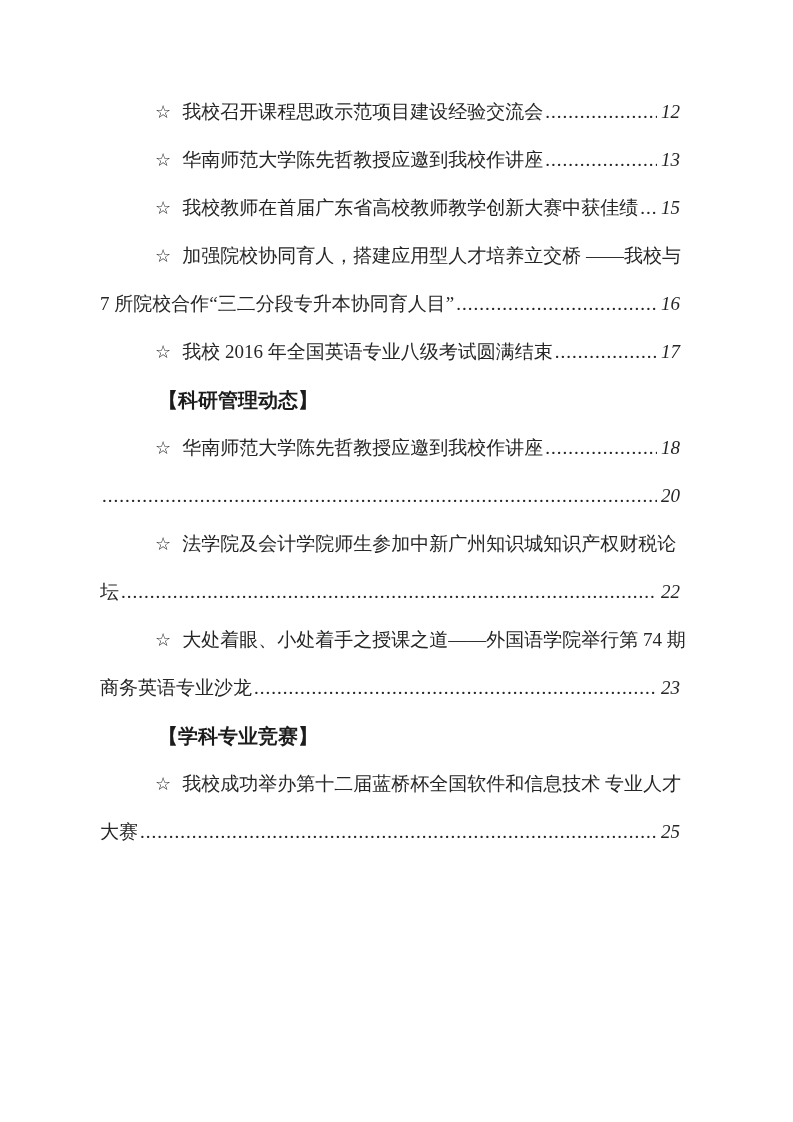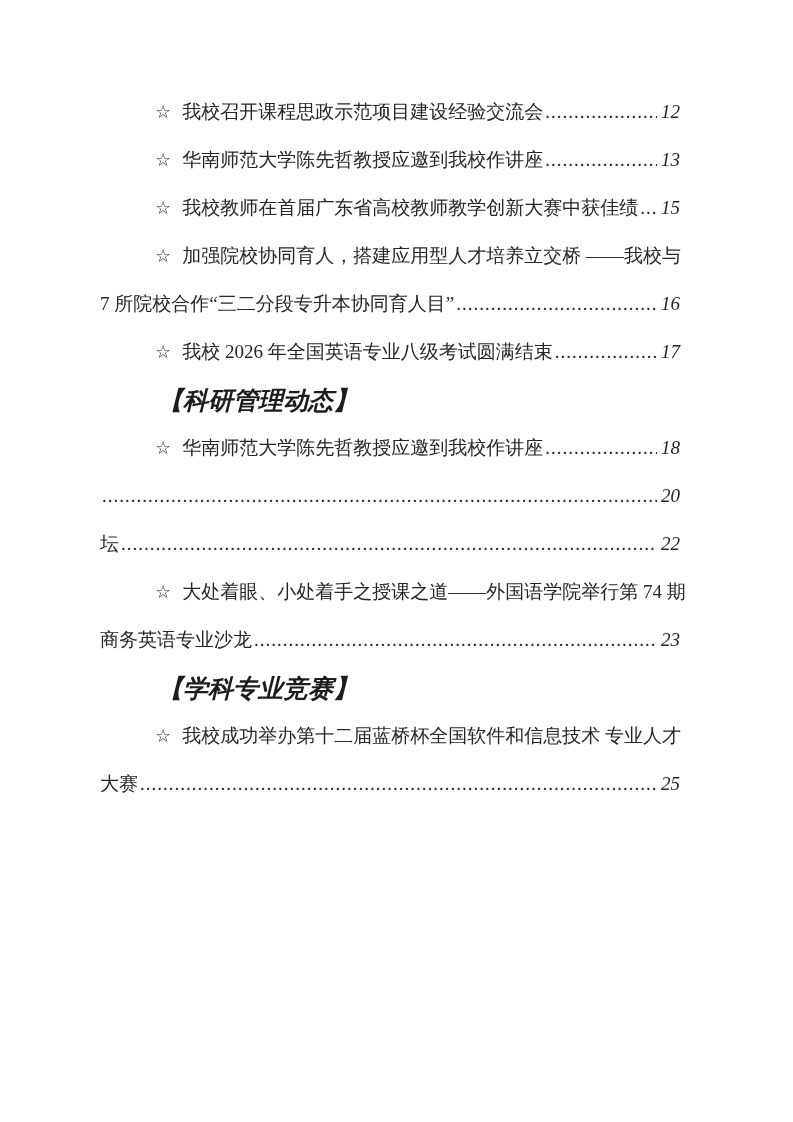--- a/index.html
+++ b/index.html
@@ -67,24 +67,23 @@
   }
   .wrap-first .star-inline {
     margin-right: 11px;
     font-size: 18px;
   }
   
   .section-header {
     padding-left: 58px;
     font-family: "Liberation Sans", "DejaVu Sans", sans-serif;
     font-weight: 700;
-    font-size: 25px;
+    font-size: 20px;
     line-height: 48px;
     color: #1c1c1c;
-    font-style: italic;
   }
 </style>
 </head>
 <body>
 
 <div class="page">
   <div class="content">
 
     <div class="line leader-line entry-single">
       <span class="star">☆</span>
@@ -111,21 +110,21 @@
       <div class="line wrap-first"><span class="star-inline">☆</span><span>加强院校协同育人，搭建应用型人才培养立交桥 ——我校与</span></div>
       <div class="line leader-line">
         <span class="title">7 所院校合作“三二分段专升本协同育人目”</span>
         <span class="leader"></span>
         <span class="page-num">16</span>
       </div>
     </div>
 
     <div class="line leader-line entry-single">
       <span class="star">☆</span>
-      <span class="title">我校 2026 年全国英语专业八级考试圆满结束</span>
+      <span class="title">我校 2016 年全国英语专业八级考试圆满结束</span>
       <span class="leader"></span>
       <span class="page-num">17</span>
     </div>
 
     <div class="line section-header">【科研管理动态】</div>
 
     <div class="line leader-line entry-single">
       <span class="star">☆</span>
       <span class="title">华南师范大学陈先哲教授应邀到我校作讲座</span>
       <span class="leader"></span>
@@ -133,20 +132,21 @@
     </div>
 
     <div>
       <div class="line leader-line">
         <span class="leader"></span>
         <span class="page-num">20</span>
       </div>
     </div>
 
     <div>
+      <div class="line wrap-first"><span class="star-inline">☆</span><span>法学院及会计学院师生参加中新广州知识城知识产权财税论</span></div>
       <div class="line leader-line">
         <span class="title">坛</span>
         <span class="leader"></span>
         <span class="page-num">22</span>
       </div>
     </div>
 
     <div>
       <div class="line wrap-first"><span class="star-inline">☆</span><span>大处着眼、小处着手之授课之道——外国语学院举行第 74 期</span></div>
       <div class="line leader-line">

